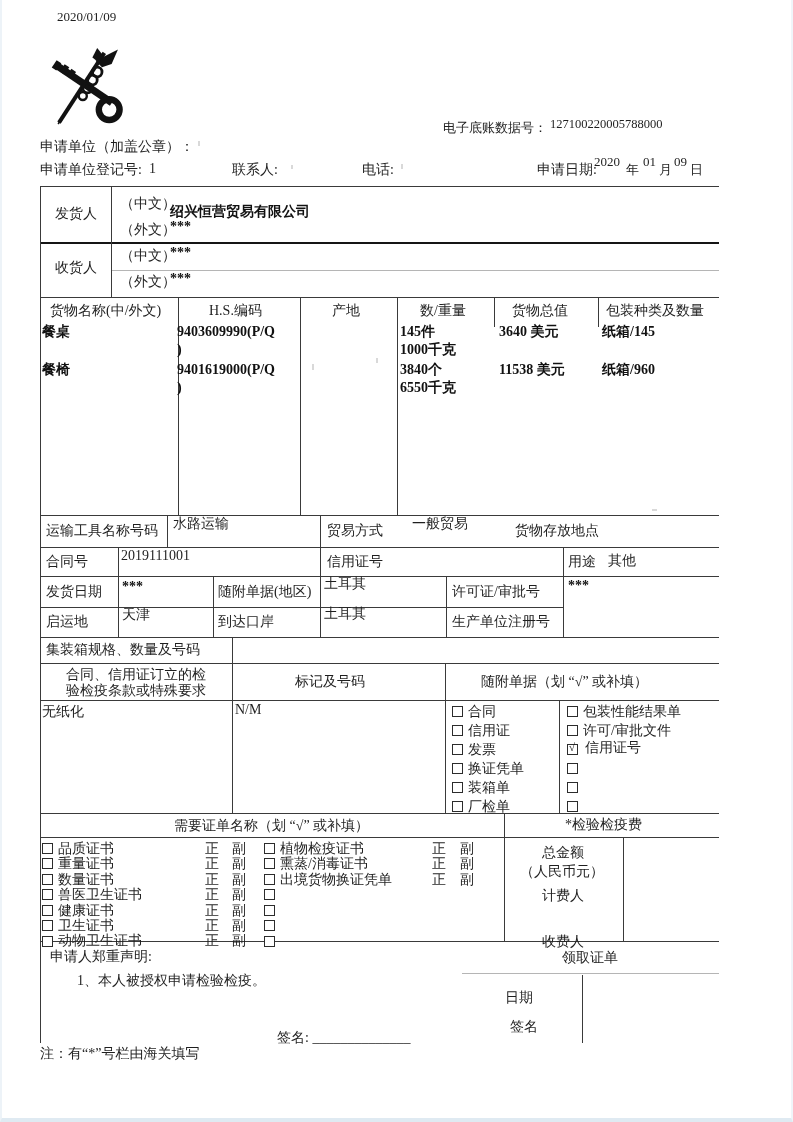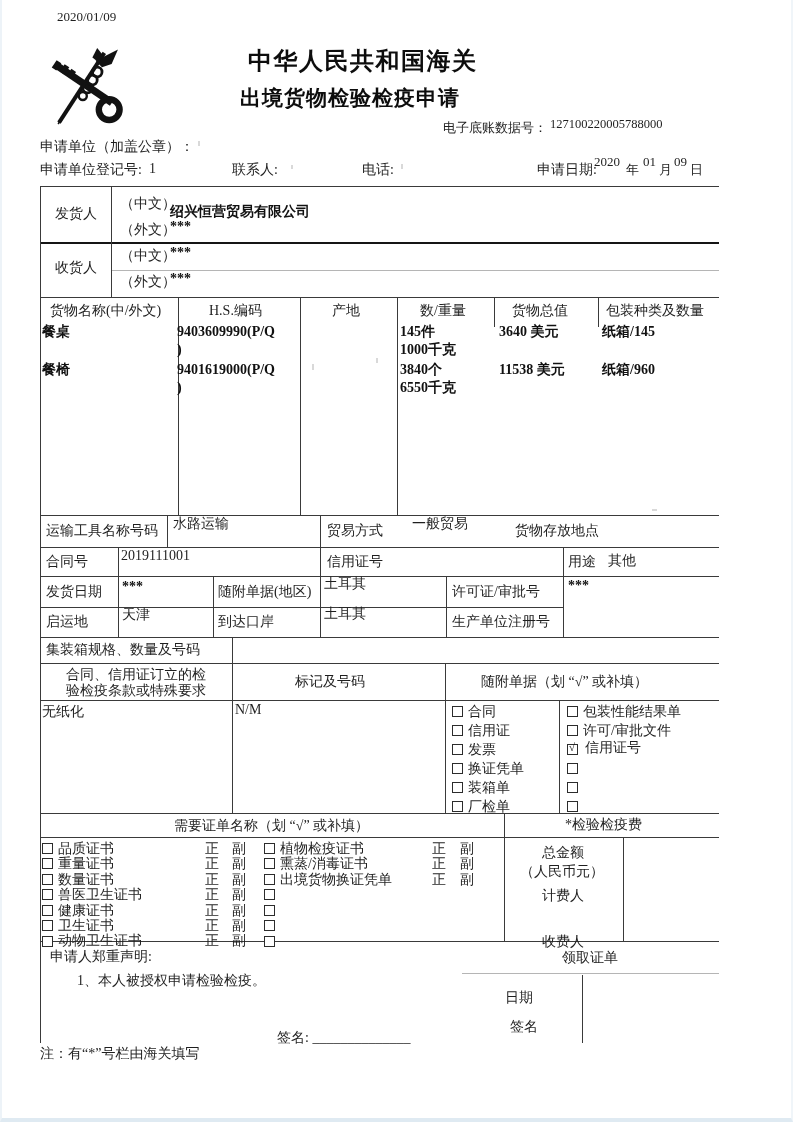--- a/index.html
+++ b/index.html
@@ -46,22 +46,20 @@
       <polygon points="62,16 90,2 82,20 70,24"></polygon>
       <polygon points="58,12 64,0 72,10 66,18"></polygon>
 
       <circle cx="52" cy="50" r="6" fill="none" stroke="#121212" stroke-width="3.5"></circle>
       <circle cx="58" cy="40" r="6" fill="none" stroke="#121212" stroke-width="3.5"></circle>
       <circle cx="64" cy="30" r="6" fill="none" stroke="#121212" stroke-width="3.5"></circle>
       <circle cx="46" cy="60" r="5" fill="none" stroke="#121212" stroke-width="3"></circle>
     </g>
   </svg>
 
-  <div class="t title" style="left:246px;top:48px">中华人民共和国海关</div>
-  <div class="t subtitle" style="left:238px;top:86px">出境货物检验检疫申请</div>
   <div class="t s13" style="left:441px;top:121px">电子底账数据号：</div>
   <div class="t s12" style="left:548px;top:117px">127100220005788000</div>
 
   <div class="t" style="left:38px;top:139px">申请单位（加盖公章）：</div>
   <div class="t" style="left:38px;top:162px">申请单位登记号:</div>
   <div class="t" style="left:147px;top:161px">1</div>
   <div class="t" style="left:230px;top:162px">联系人:</div>
   <div class="t" style="left:360px;top:162px">电话:</div>
   <div class="t" style="left:535px;top:162px">申请日期:</div>
   <div class="t s13" style="left:592px;top:155px">2020</div>

